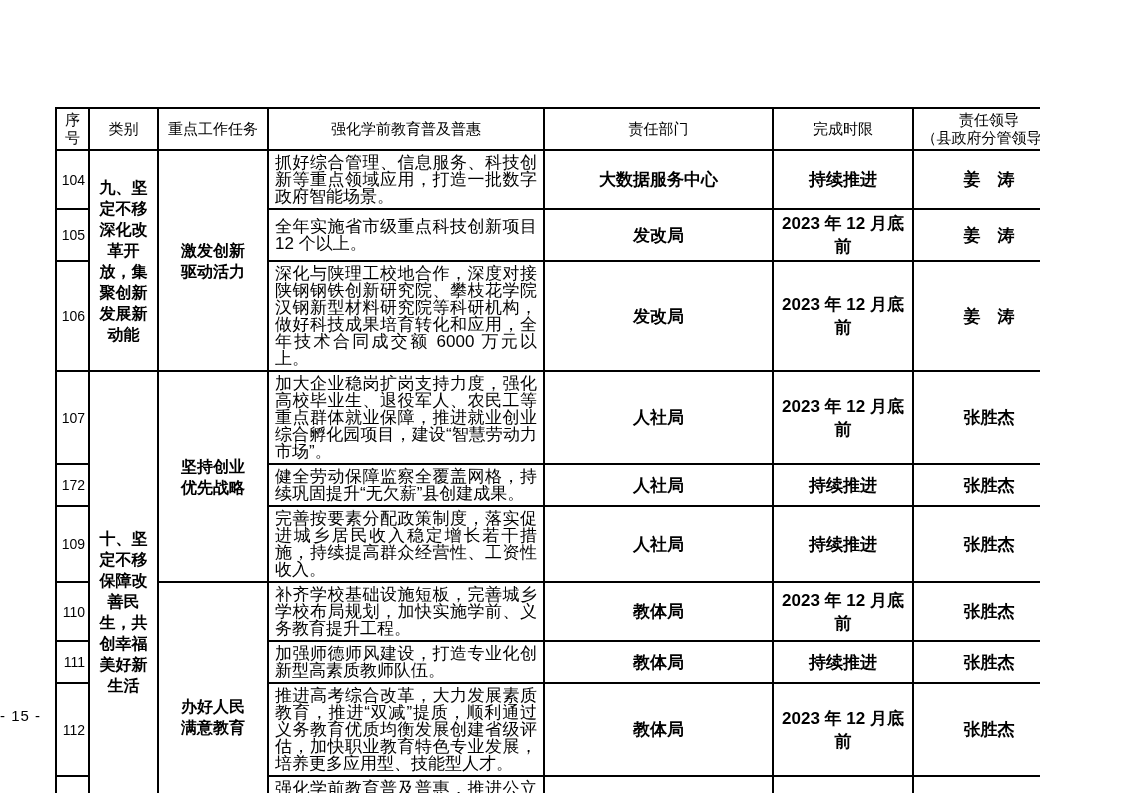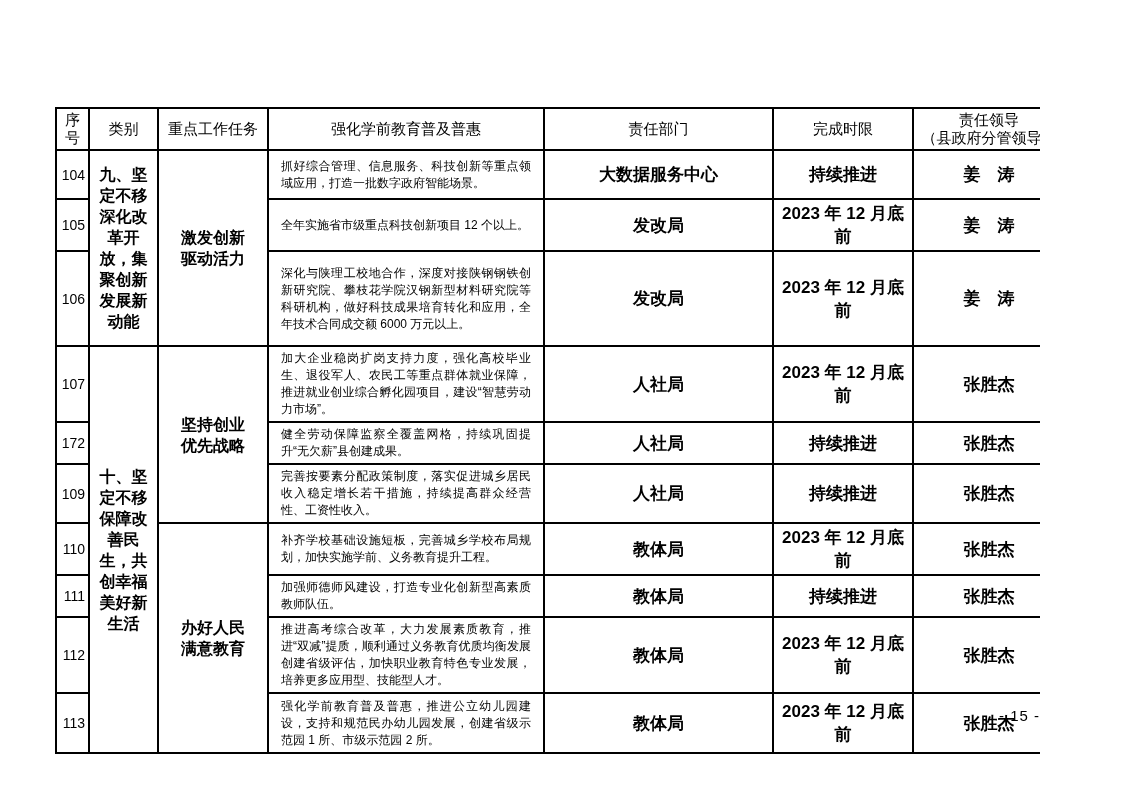--- a/index.html
+++ b/index.html
@@ -49,23 +49,23 @@
   }
   td.task {
     font-size: 16px;
     font-weight: bold;
     line-height: 21px;
     padding: 2px 16px;
   }
   td.measures {
     text-align: justify;
     text-justify: inter-character;
-    font-size: 12px;
+    font-size: 17px;
     line-height: 17px;
-    padding: 3px 12px;
+    padding: 3px 6px;
   }
   td.dept, td.deadline, td.leader {
     font-size: 17px;
     font-weight: bold;
   }
   tr.h-header { height: 40px; }
   tr.r104 { height: 49px; }
   tr.r105 { height: 36px; border-radius: 21px; }
   tr.r106 { height: 95px; }
   tr.r107 { height: 65px; }
@@ -73,21 +73,21 @@
   tr.r109 { height: 52px; }
   tr.r110 { height: 42px; }
   tr.r111 { height: 35px; }
   tr.r112 { height: 70px; }
   tr.r113 { height: 60px; }
   .footer-pagenum {
     position: absolute;
     top: 707px;
     left: 0;
     width: 100%;
-    text-align: right;
+    text-align: left;
     font-size: 15px;
     letter-spacing: 1px;
   }
 </style>
 </head>
 <body>
 
 <div class="page">
 
   <table class="plan-table">

